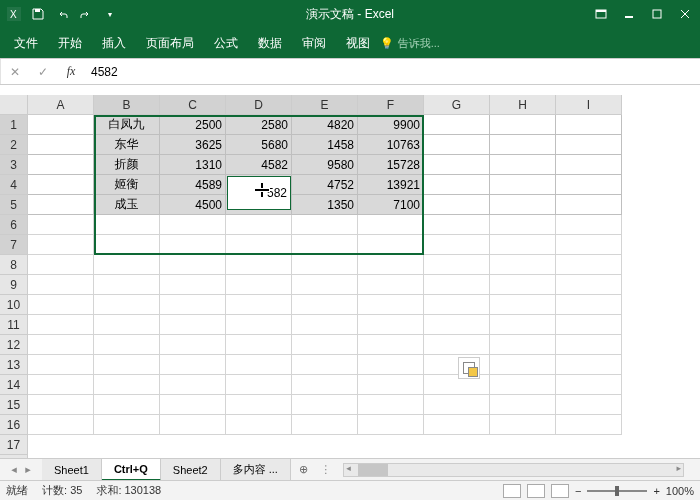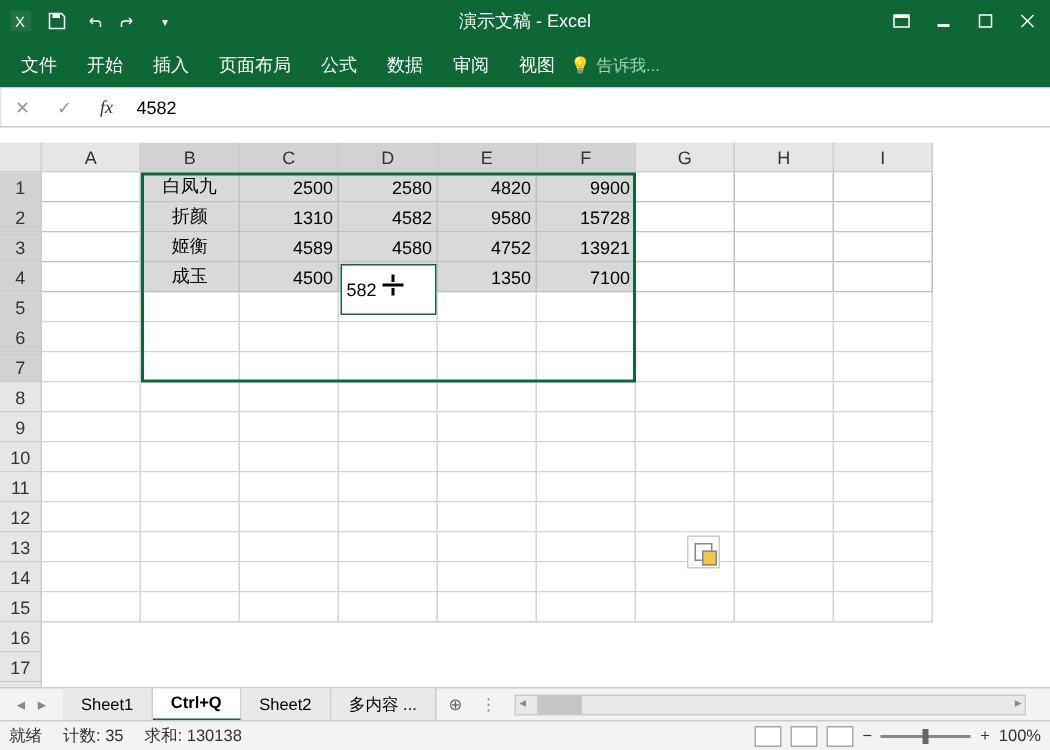--- a/index.html
+++ b/index.html
@@ -38,21 +38,21 @@
 .row-h.sel { background: #d2d2d2; }
 
 .cells { position: absolute; left: 28px; top: 20px; }
 .row { display: flex; }
 .cell { width: 66px; height: 20px; border-right: 1px solid #d4d4d4; border-bottom: 1px solid #d4d4d4; display: flex; align-items: center; padding: 0 3px; font-size: 12px; justify-content: flex-end; color: #000; background: #fff; }
 .data-header .cell { background: #70ad47; color: #000; justify-content: center; border-right: 1px solid #507e33; border-bottom: 1px solid #507e33;}
 .data-row .cell { background: #d9d9d9; border-right: 1px solid #bfbfbf; border-bottom: 1px solid #bfbfbf; }
 .data-row .cell.name { justify-content: center; }
 
 .selection-border { position: absolute; border: 2px solid #0e6835; pointer-events: none; left: 94px; top: 20px; width: 330px; height: 140px; }
-.active-cell { position: absolute; background: #fff; border: 1px solid #0e6835; left: 227px; top: 81px; width: 64px; height: 21px; display: flex; align-items: center; justify-content: flex-start; padding: 16px 3px; font-size: 12px; }
+.active-cell { position: absolute; background: #fff; border: 1px solid #0e6835; left: 227px; top: 81px; width: 64px; height: 21px; display: flex; align-items: center; justify-content: flex-end; padding: 16px 3px; font-size: 12px; }
 .cursor-cross { position: absolute; left: 255px; top: 88px; width: 14px; height: 14px; }
 .cursor-cross:before, .cursor-cross:after { content:""; position:absolute; background:#000; }
 .cursor-cross:before { left: 6px; top:0; width:2px; height:14px; box-shadow: 0 0 0 1px #fff; }
 .cursor-cross:after { top:6px; left:0; height:2px; width:14px; box-shadow: 0 0 0 1px #fff; }
 
 .quick-analysis { position: absolute; left: 458px; top: 262px; width: 22px; height: 22px; border: 1px solid #ccc; background: #fff; display: flex; align-items: center; justify-content: center; }
 .quick-analysis-inner { width: 12px; height: 12px; border: 1px solid #888; position: relative; }
 .quick-analysis-inner:after { content:""; position:absolute; right:-4px; bottom:-4px; width:8px; height:8px; background:#f3c747; border:1px solid #888; }
 
 .sheet-tabs { position: absolute; bottom: 20px; left: 0; right: 0; height: 22px; background: #f3f3f3; border-top: 1px solid #ccc; display: flex; align-items: center; font-size: 11px; }
@@ -191,20 +191,31 @@
         <div class="cell">2500</div>
         <div class="cell">2580</div>
         <div class="cell">4820</div>
         <div class="cell">9900</div>
         <div class="cell" style="background: rgb(255, 255, 255);"></div>
         <div class="cell" style="background: rgb(255, 255, 255);"></div>
         <div class="cell" style="background: rgb(255, 255, 255);"></div>
       </div>
       <div class="row data-row">
         <div class="cell" style="background: rgb(255, 255, 255);"></div>
+        <div class="cell name">东华</div>
+        <div class="cell">3625</div>
+        <div class="cell">5680</div>
+        <div class="cell">1458</div>
+        <div class="cell">10763</div>
+        <div class="cell" style="background: rgb(255, 255, 255);"></div>
+        <div class="cell" style="background: rgb(255, 255, 255);"></div>
+        <div class="cell" style="background: rgb(255, 255, 255);"></div>
+      </div>
+      <div class="row data-row">
+        <div class="cell" style="background: rgb(255, 255, 255);"></div>
         <div class="cell name">折颜</div>
         <div class="cell">1310</div>
         <div class="cell">4582</div>
         <div class="cell">9580</div>
         <div class="cell">15728</div>
         <div class="cell" style="background: rgb(255, 255, 255);"></div>
         <div class="cell" style="background: rgb(255, 255, 255);"></div>
         <div class="cell" style="background: rgb(255, 255, 255);"></div>
       </div>
       <div class="row data-row">

